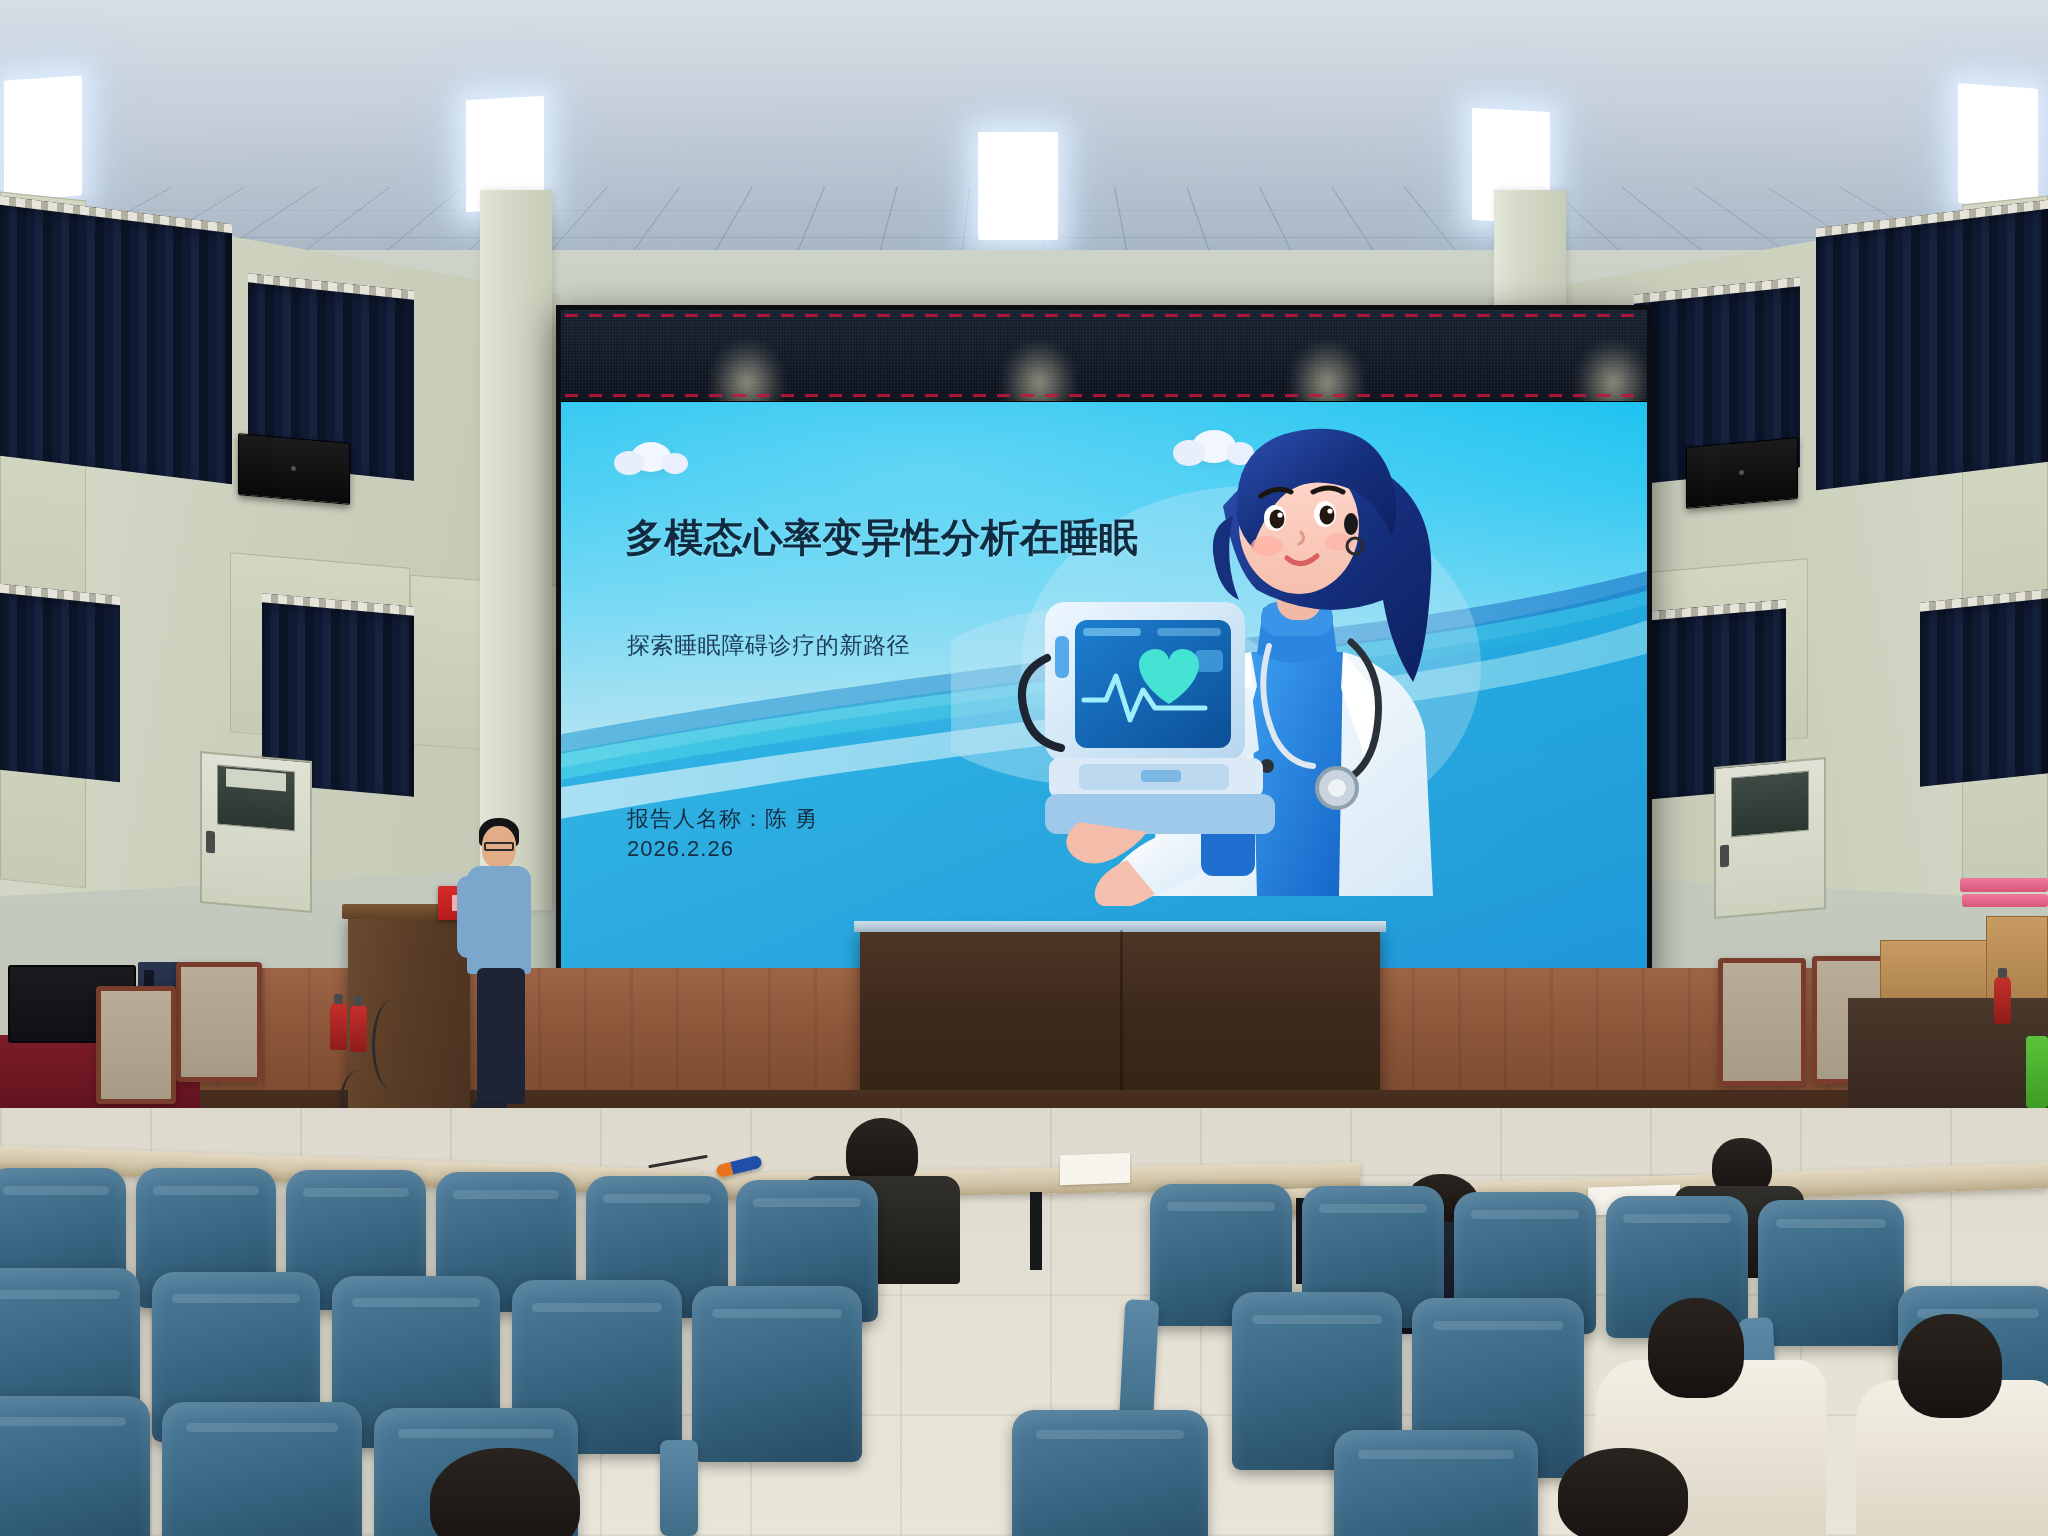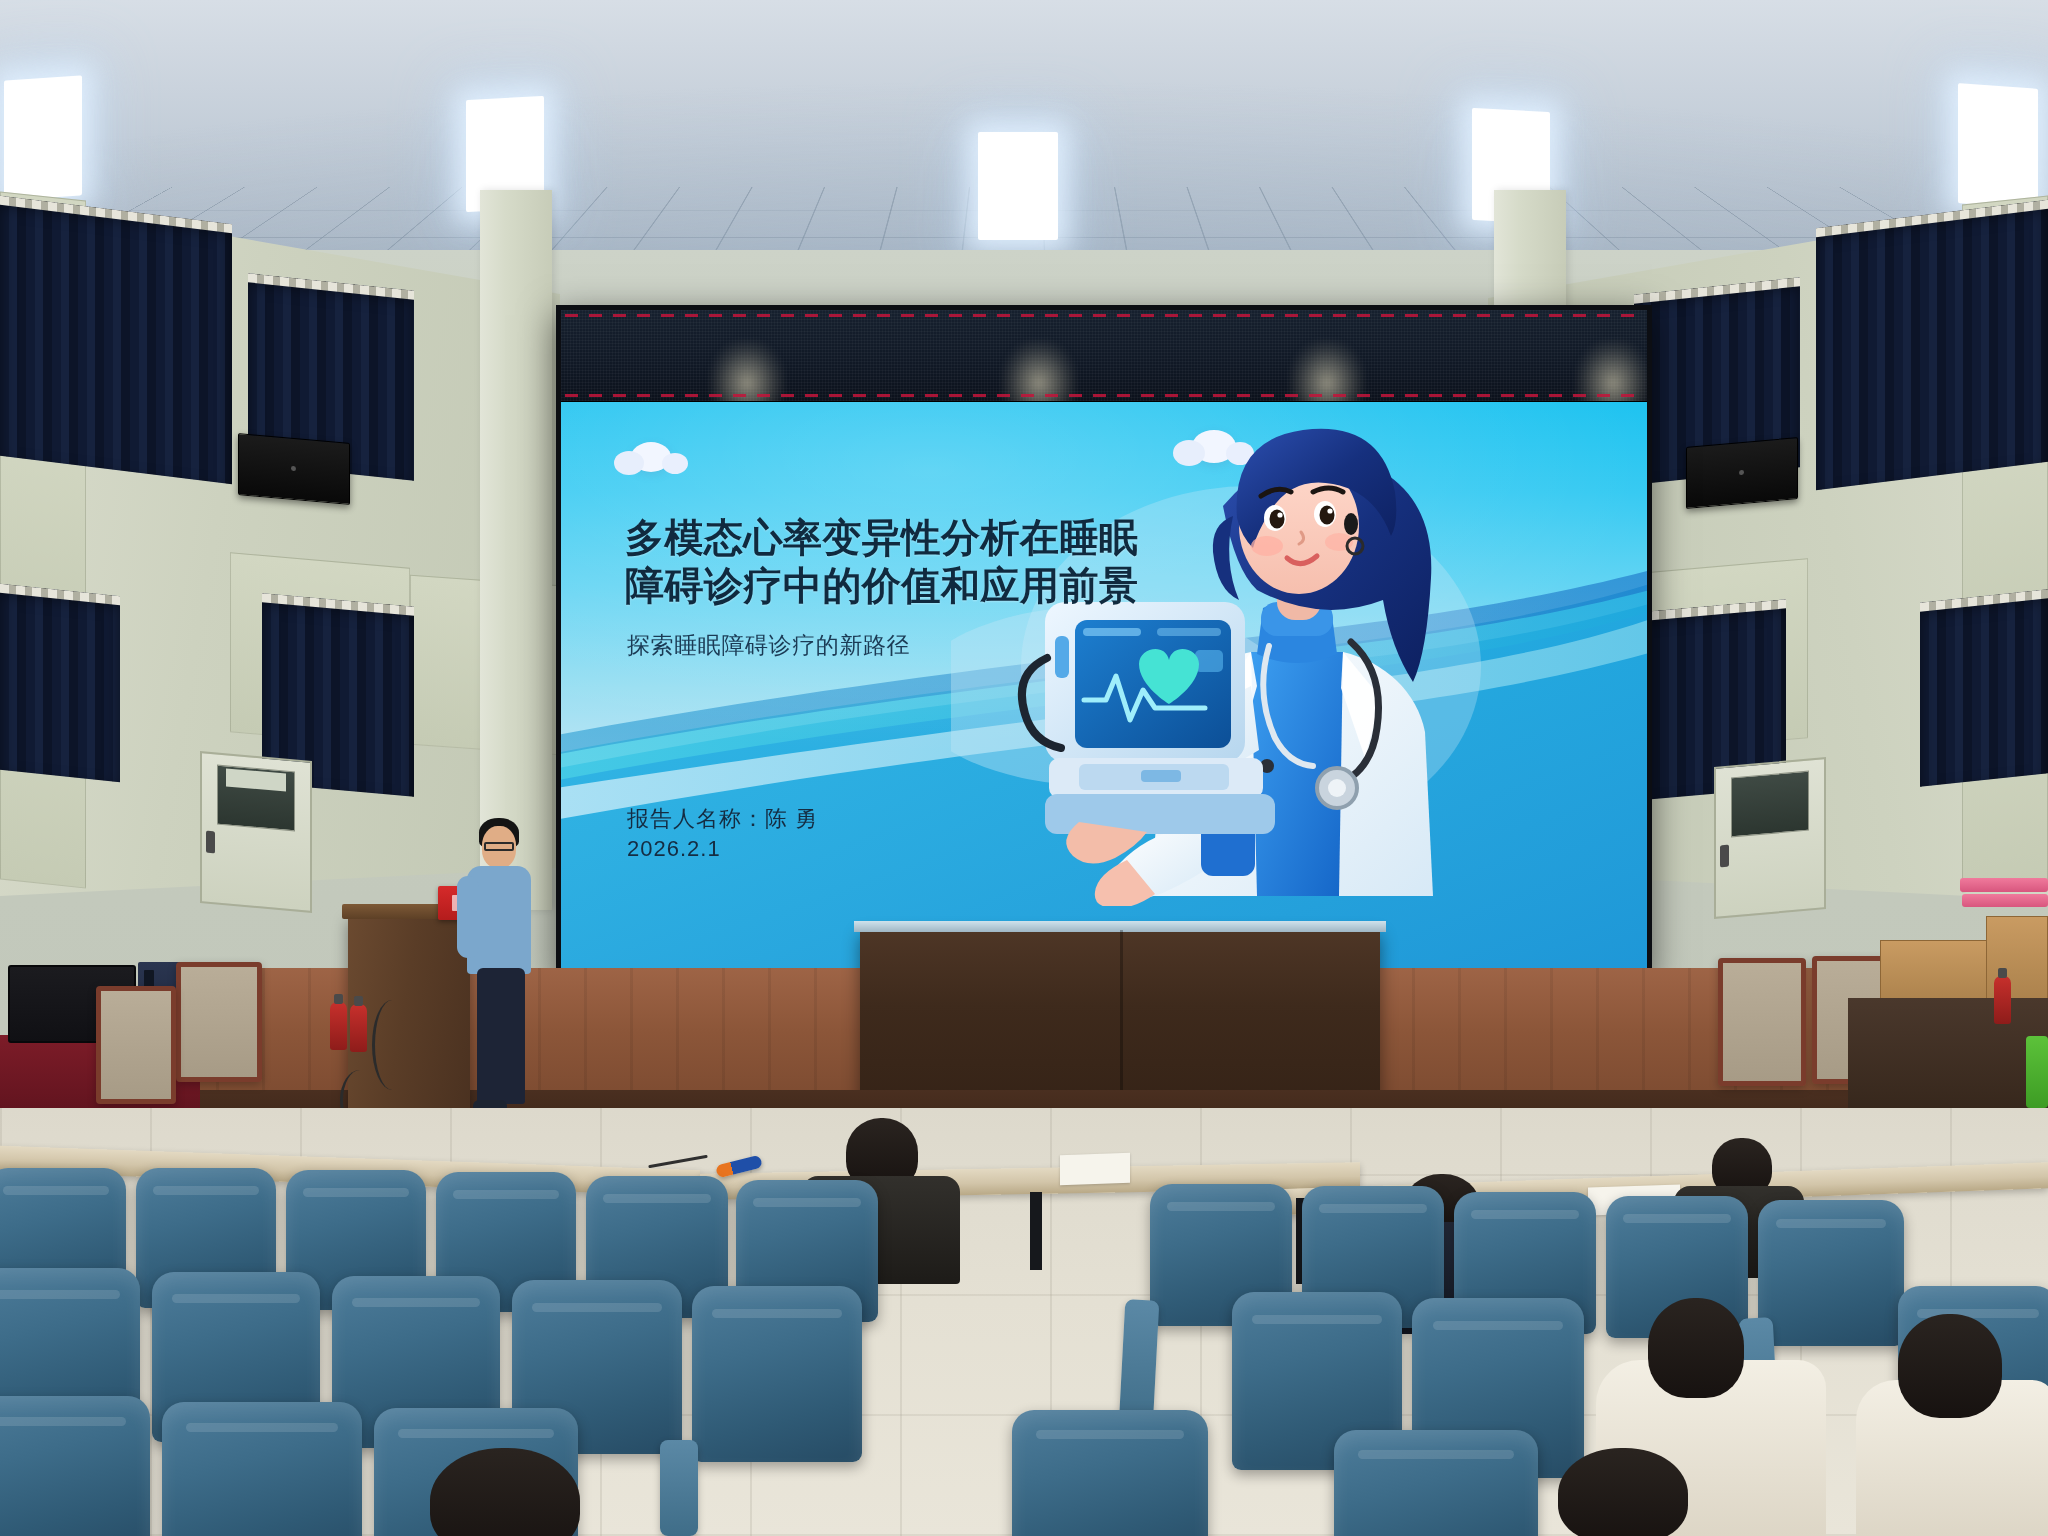--- a/index.html
+++ b/index.html
@@ -547,25 +547,24 @@
           <rect x="190" y="374" width="40" height="12" rx="4" fill="#7db8e4"></rect>
           <rect x="94" y="398" width="230" height="40" rx="12" fill="#9ec9ea"></rect>
           <path d="M96,262 q-34,16 -22,56 q8,28 36,34" stroke="#1d2530" stroke-width="8" fill="none" stroke-linecap="round"></path>
         </g>
 
         <path d="M128,426 q-22,18 -6,34 q16,14 42,2 q22,-12 32,-26 Z" fill="#f3bda9"></path>
       </svg>
 
       <div class="slide-title">
         <div>多模态心率变异性分析在睡眠</div>
-        <div>障碍诊疗中的价值和应用前景</div>
       </div>
       <div class="slide-sub">探索睡眠障碍诊疗的新路径</div>
       <div class="slide-presenter">报告人名称：陈 勇</div>
-      <div class="slide-date">2026.2.1</div>
+      <div class="slide-date">2026.2.26</div>
     </div>
   </div>
 
   <div class="stage-floor"></div>
   <div class="stage-table"></div>
   <div class="stage-front"></div>
   <div class="stage-trim"></div>
 
   <div class="podium">
     <div class="podium-top"></div>

